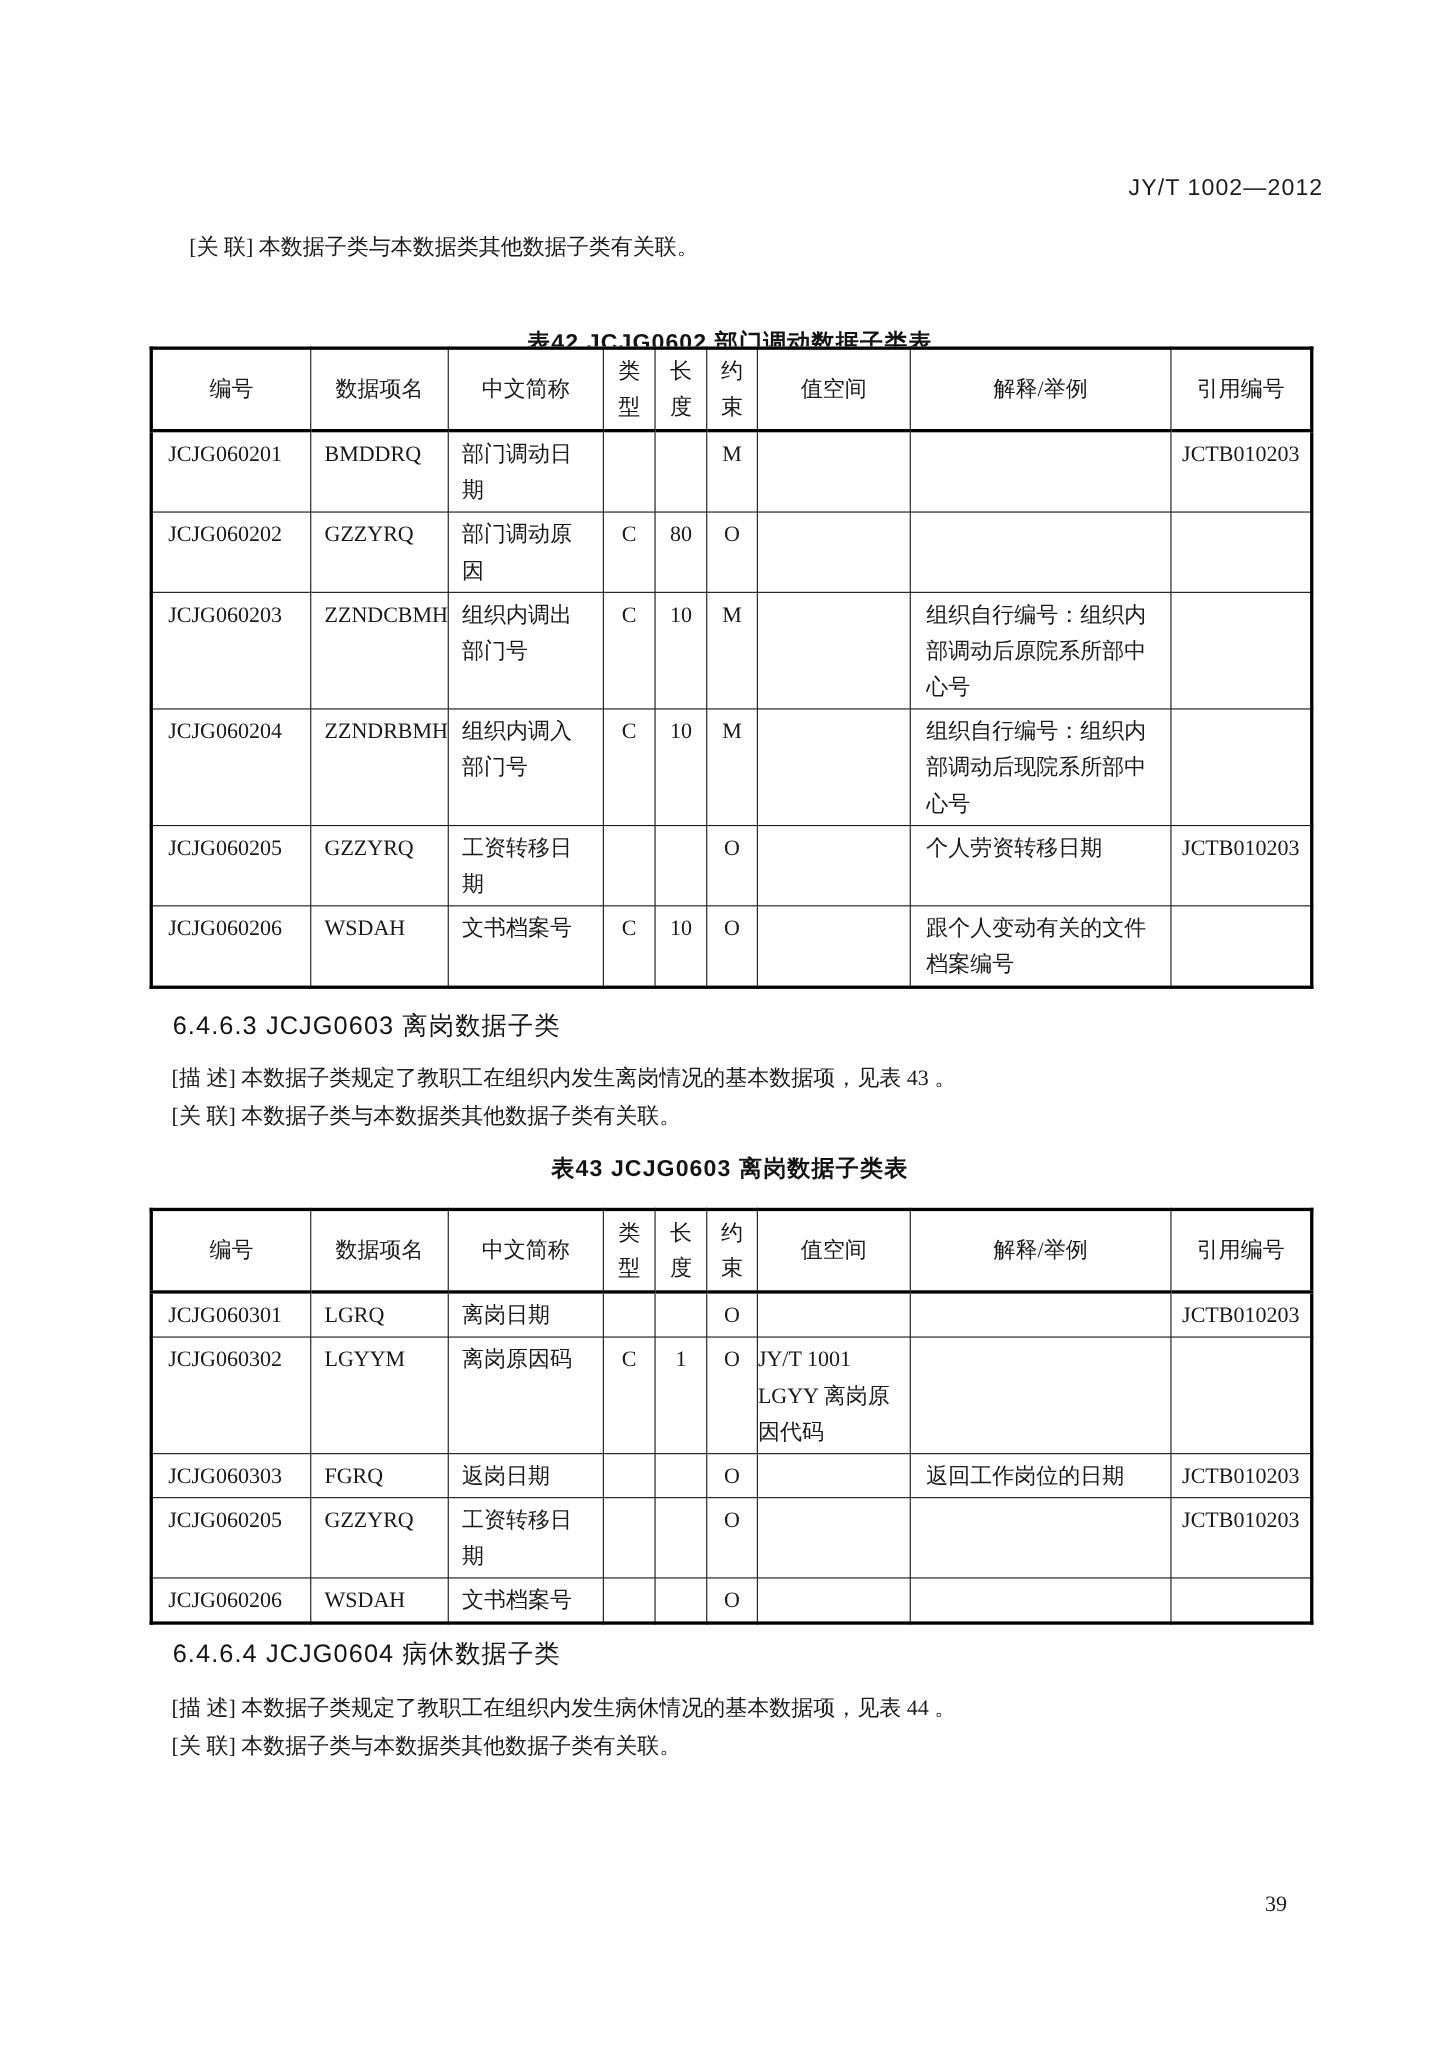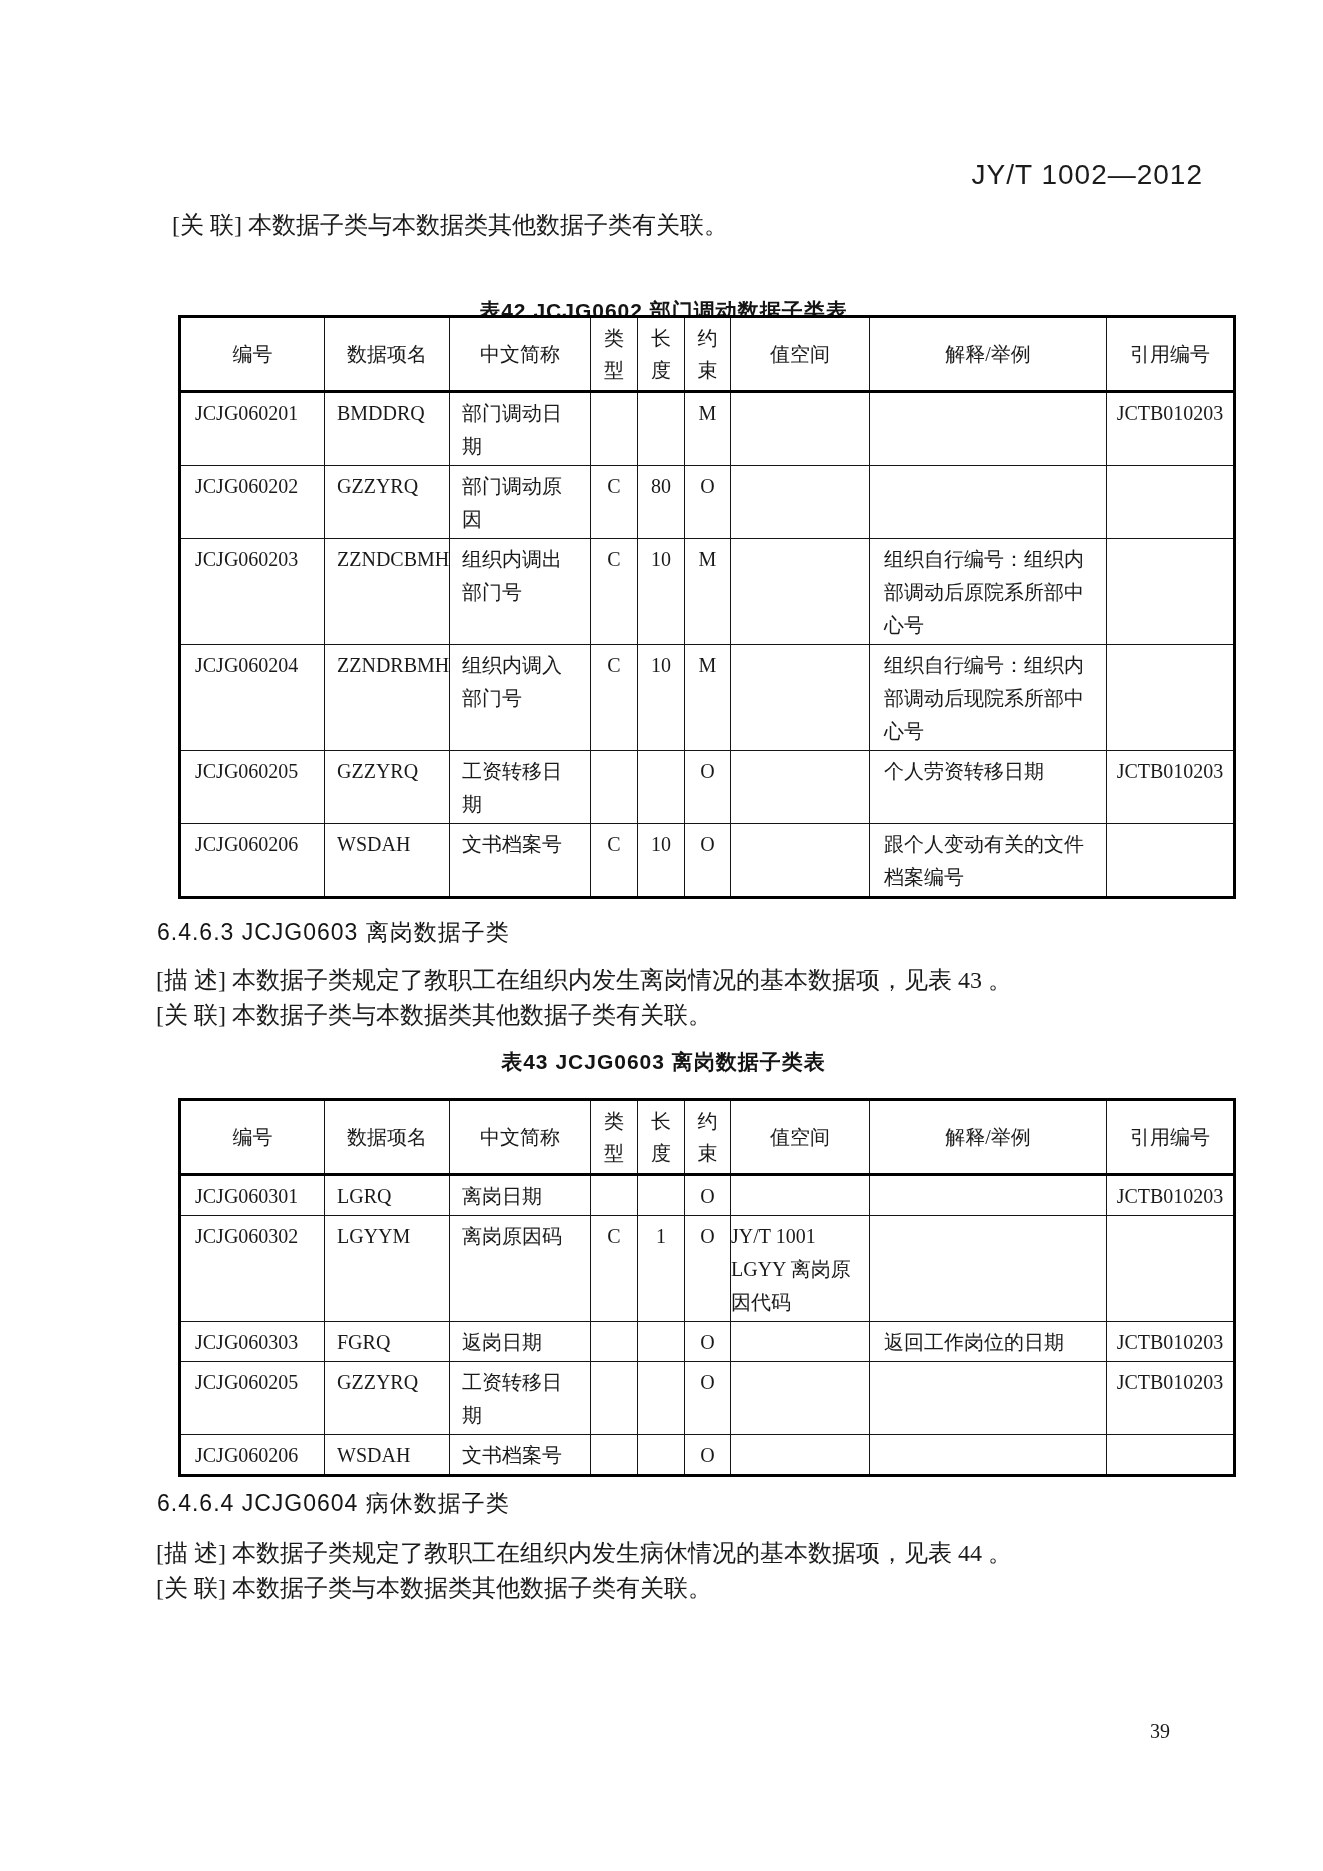--- a/index.html
+++ b/index.html
@@ -10,26 +10,26 @@
     background:#ffffff;
     color:#161616;
     font-family:"Liberation Serif","DejaVu Serif",serif;
     overflow:hidden;
   }
   .abs{position:absolute;}
   .doc-code{
     top:159px;left:0;width:1203px;
     text-align:right;
     font-family:"Liberation Sans","DejaVu Sans",sans-serif;
-    font-size:28px;
+    font-size:21px;
     letter-spacing:1px;
     color:#1c1c1c;
   }
   .body-line{
-    font-size:24px;
+    font-size:20px;
     line-height:30px;
     color:#1a1a1a;
     white-space:nowrap;
   }
   .top-relation{top:210px;left:172px;}
   .section-heading{
     font-family:"Liberation Sans","DejaVu Sans",sans-serif;
     font-weight:normal;
     font-size:23px;
     letter-spacing:1px;
@@ -57,21 +57,20 @@
   .page-number{
     top:1720px;left:1150px;
     font-size:20px;color:#1a1a1a;
   }
   table.data{
     border-collapse:collapse;
     table-layout:fixed;
     width:1055px;
     border:3px solid #000;
     background:#fff;
-    margin-left:42px;
   }
   table.data th, table.data td{
     border:1px solid #151515;
     font-size:20px;
     color:#1a1a1a;
     white-space:pre-line;
     overflow:hidden;
   }
   table.data thead th{
     border-bottom:3px solid #000;

